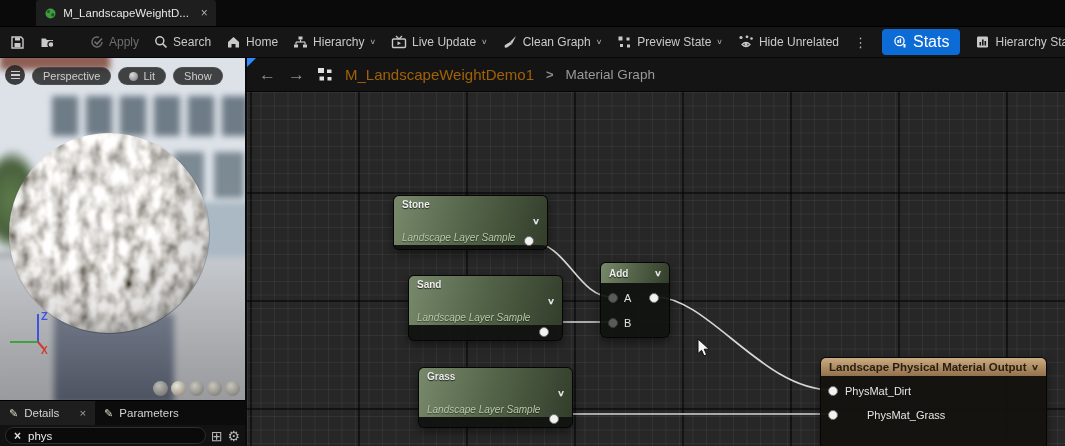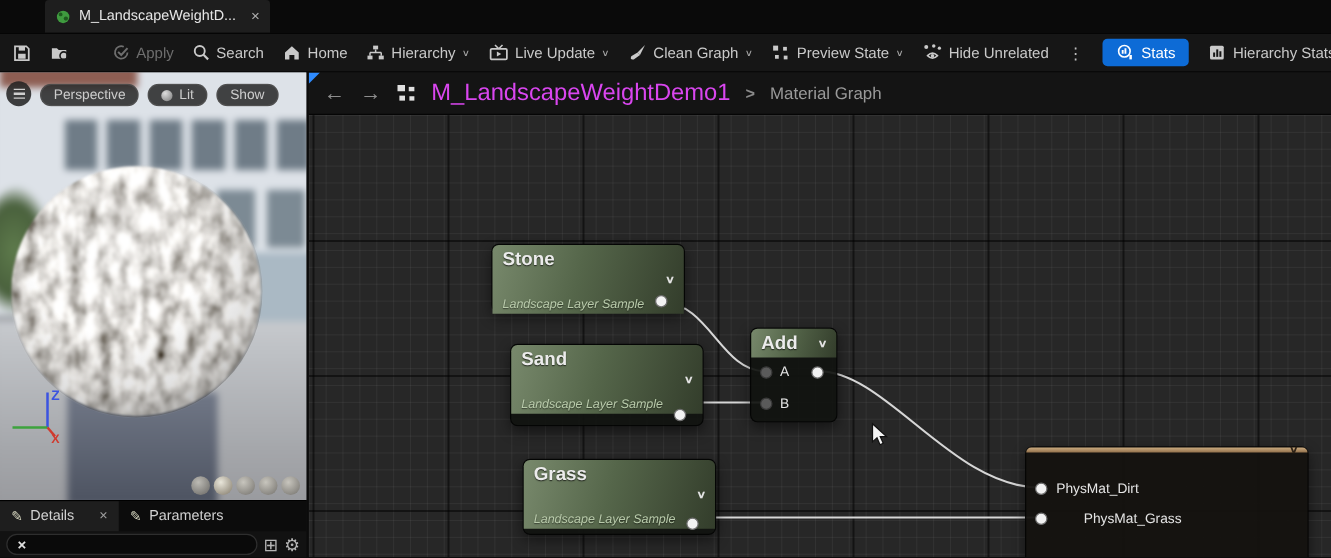--- a/index.html
+++ b/index.html
@@ -19,21 +19,21 @@
   
   .toolbar { height:32px; background:#161616; border-top:1px solid #000; border-bottom:1px solid #060606;
              display:flex; align-items:center; padding:0 10px; gap:15px; white-space:nowrap; }
   .tbtn { display:flex; align-items:center; gap:5px; color:#c9c9c9; font-size:12px; }
   .tbtn.disabled { color:#6e6e6e; }
   .tbtn svg { display:block; }
   .chev { font-size:9px; color:#a7a7a7; transform:scaleY(.8); }
   .tsep { width:1px; height:18px; background:#000; margin:0 2px; }
   .more { font-size:13px; color:#bdbdbd; letter-spacing:0; }
   .stats-btn { margin-left:auto; background:#0d6bd6; color:#fff; border-radius:4px;
-               padding:4px 11px; display:flex; align-items:center; gap:6px; font-size:12px;text-align:right; }
+               padding:4px 11px; display:flex; align-items:center; gap:6px; font-size:16px;text-align:right; }
   
   .main { display:flex; height:388px; }
   .left { width:247px; border-right:2px solid #0b0b0b; display:flex; flex-direction:column; }
   
   .viewport { position:relative; height:342px; overflow:hidden; background:#9fa3a8; }
   .photo { position:absolute; inset:-6px; filter:blur(3px); }
   .photo .bld { position:absolute; left:0; top:0; right:0; height:200px; background:#dde2e8; }
   .photo .roof { position:absolute; left:6px; top:0; width:110px; height:18px; background:#8e5e53; }
   .photo .wrow1 { position:absolute; left:58px; right:0; top:44px; height:40px;
     background:repeating-linear-gradient(90deg,#5b6a76 0 26px,#d9dee4 26px 34px); opacity:.85; }
@@ -76,38 +76,38 @@
   .searchpill input { background:transparent; border:none; outline:none; color:#e8e8e8;
     font-family:"Liberation Sans",sans-serif; font-size:11.5px; width:100%; }
   .dicon { color:#b5b5b5; font-size:14px; line-height:1; }
   
   .graph { position:relative; flex:1; display:flex; flex-direction:column; overflow:hidden; }
   .corner { position:absolute; left:0; top:0; width:0; height:0; z-index:6;
     border-top:9px solid #2e8bff; border-right:9px solid transparent; }
   .crumbbar { height:34px; background:#141414; border-bottom:1px solid #050505;
     display:flex; align-items:center; gap:12px; padding:0 12px; }
   .navarrow { color:#8e8e8e; font-size:17px; font-weight:bold; line-height:1; }
-  .crumb-title { color:#d946ef; font-size:19px; }
+  .crumb-title { color:#a16207; font-size:15px; }
   .crumb-sep { color:#8a8a8a; font-size:13px; font-weight:bold; }
   .crumb-section { color:#9a9a9a; font-size:13.5px; }
   .canvas { position:relative; flex:1; overflow:hidden;
     background-color:#272727;
     background-image:
       linear-gradient(rgba(0,0,0,.5) 2px, transparent 2px),
       linear-gradient(90deg, rgba(0,0,0,.5) 2px, transparent 2px),
       linear-gradient(rgba(255,255,255,.05) 1px, transparent 1px),
       linear-gradient(90deg, rgba(255,255,255,.05) 1px, transparent 1px);
     background-size:108px 108px,108px 108px,13.5px 13.5px,13.5px 13.5px;
     background-position:0 100px,3px 0,0 0,0 0; }
   .wires { position:absolute; inset:0; pointer-events:none; }
   .gnode { position:absolute; background:rgba(17,19,16,.93); border:1px solid rgba(0,0,0,.7);
     border-radius:6px; box-shadow:0 4px 10px rgba(0,0,0,.45); }
   .ghdr { border-radius:5px 5px 0 0; padding:3px 8px 2px 8px; position:relative;
     background:linear-gradient(105deg,#78896c 0%,#55664a 45%,#333d2b 100%); }
-  .ghdr .ttl { font-size:15px; font-weight:bold; color:#ececec; text-shadow:0 1px 1px rgba(0,0,0,.7); }
+  .ghdr .ttl { font-size:10px; font-weight:bold; color:#ececec; text-shadow:0 1px 1px rgba(0,0,0,.7); }
   .ghdr .sub { font-size:10px; font-style:italic; color:#b9cbab; text-shadow:0 1px 1px rgba(0,0,0,.5);margin-top:22px; }
   .ghdr .chevn { position:absolute; right:7px; top:50%; transform:translateY(-50%) scaleY(.75);
     color:#e3e3e3; font-size:11px; font-weight:bold; }
   .gnode .pin { position:absolute; width:10px; height:10px; border-radius:50%;
     background:#f2f2f2; border:1px solid #6e6e6e; }
   .gnode .pin.dark { background:#5a5a5a; border-color:#3a3a3a; }
   .pinlabel { position:absolute; color:#e4e4e4; font-size:11px; }
   .node-out { background:rgba(20,18,15,.95); }
   .node-out .ghdr { background:linear-gradient(#cbab80,#93714c); }
   .node-out .ghdr .ttl { color:#271d11; text-shadow:none; font-size:11.5px; }
@@ -314,20 +314,21 @@
             <span class="closex">×</span>
           </div>
           <div class="dtab">
             <span class="pencil">✎</span>
             <span>Parameters</span>
           </div>
         </div>
         <div class="dsearch">
           <div class="searchpill">
             <span class="clearx">×</span>
+            <input type="text" value="phys" style="">
           </div>
           <span class="dicon">⊞</span>
           <span class="dicon">⚙</span>
         </div>
       </div>
     </div>
 
     <div class="graph">
       <div class="corner"></div>
       <div class="crumbbar">
@@ -386,20 +387,21 @@
           </div>
           <span class="pin dark" style="left:7px;top:30px;"></span>
           <span class="pinlabel" style="left:23px;top:29px;">A</span>
           <span class="pin" style="right:10px;top:30px;"></span>
           <span class="pin dark" style="left:7px;top:55px;"></span>
           <span class="pinlabel" style="left:23px;top:54px;">B</span>
         </div>
 
         <div class="gnode node-out" style="left:573px;top:265px;width:227px;height:95px;">
           <div class="ghdr" style="padding:2px 8px;">
+            <span class="ttl">Landscape Physical Material Output</span>
             <span class="chevn">∨</span>
           </div>
           <span class="pin" style="left:7px;top:28px;"></span>
           <span class="pinlabel" style="left:24px;top:27px;">PhysMat_Dirt</span>
           <span class="pin" style="left:7px;top:52px;"></span>
           <span class="pinlabel" style="left:24px;top:51px;margin-left:22px;">PhysMat_Grass</span>
         </div>
 
         <svg class="cursor" style="left:450px;top:246px;" width="14" height="19" viewBox="0 0 14 19">
           <path d="M1,1 L1,15.5 L4.6,12.3 L7,17.8 L9.6,16.6 L7.2,11.2 L12.2,11.2 Z" fill="#f5f5f5" stroke="#111" stroke-width="1"></path>

